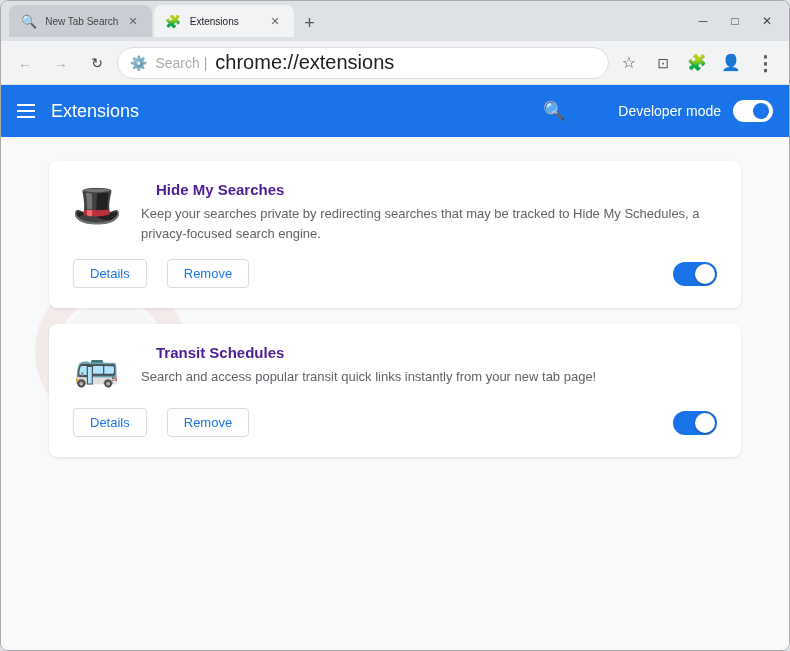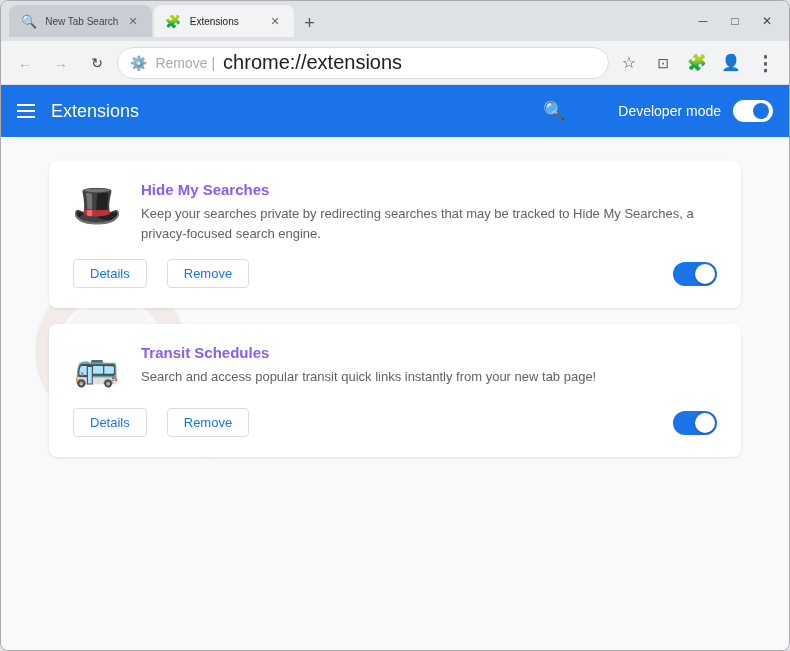--- a/index.html
+++ b/index.html
@@ -321,22 +321,23 @@
       flex-shrink: 0;
     }
 
     .ext-info {
       flex: 1;
     }
 
     .ext-name {
       font-size: 15px;
       font-weight: 600;
-      color: #8b5cf6;
+      color: #4c1d95;
       margin-bottom: 6px;
+      margin-left: 15px;
     }
 
     .ext-desc {
       font-size: 13px;
       color: #5f6368;
       line-height: 1.5;
     }
 
     .card-bottom {
       display: flex;
@@ -406,21 +407,21 @@
     </div>
   </div>
 
   <div class="nav-bar">
     <div class="nav-btn disabled">←</div>
     <div class="nav-btn disabled">→</div>
     <div class="nav-btn">↻</div>
 
     <div class="address-bar">
       <span class="site-icon">⚙️</span>
-      <span class="sep">Remove  |  </span>
+      <span class="sep">Search  |  </span>
       <span class="url">chrome://extensions</span>
     </div>
 
     <div class="nav-right-icons">
       <div class="nav-icon">☆</div>
       <div class="nav-icon" style="font-size:14px;">⊡</div>
       <div class="nav-icon">🧩</div>
       <div class="nav-icon">👤</div>
       <div class="nav-icon" style="font-size:20px; font-weight:bold; letter-spacing:-1px; color:#555;">⋮</div>
     </div>
@@ -454,21 +455,21 @@
         </svg>
       </div>
       <div class="watermark-text">fish.com</div>
     </div>
 
     <div class="extension-card">
       <div class="card-top">
         <div class="ext-icon" style="font-size:40px;">🎩</div>
         <div class="ext-info">
           <div class="ext-name">Hide My Searches</div>
-          <div class="ext-desc">Keep your searches private by redirecting searches that may be tracked to Hide My Searches, a privacy-focused search engine.</div>
+          <div class="ext-desc">Keep your searches private by redirecting searches that may be tracked to Hide My Schedules, a privacy-focused search engine.</div>
         </div>
       </div>
       <div class="card-bottom">
         <button class="ext-btn">Details</button>
         <button class="ext-btn">Remove</button>
         <div class="toggle-ext">
           <div class="knob"></div>
         </div>
       </div>
     </div>

